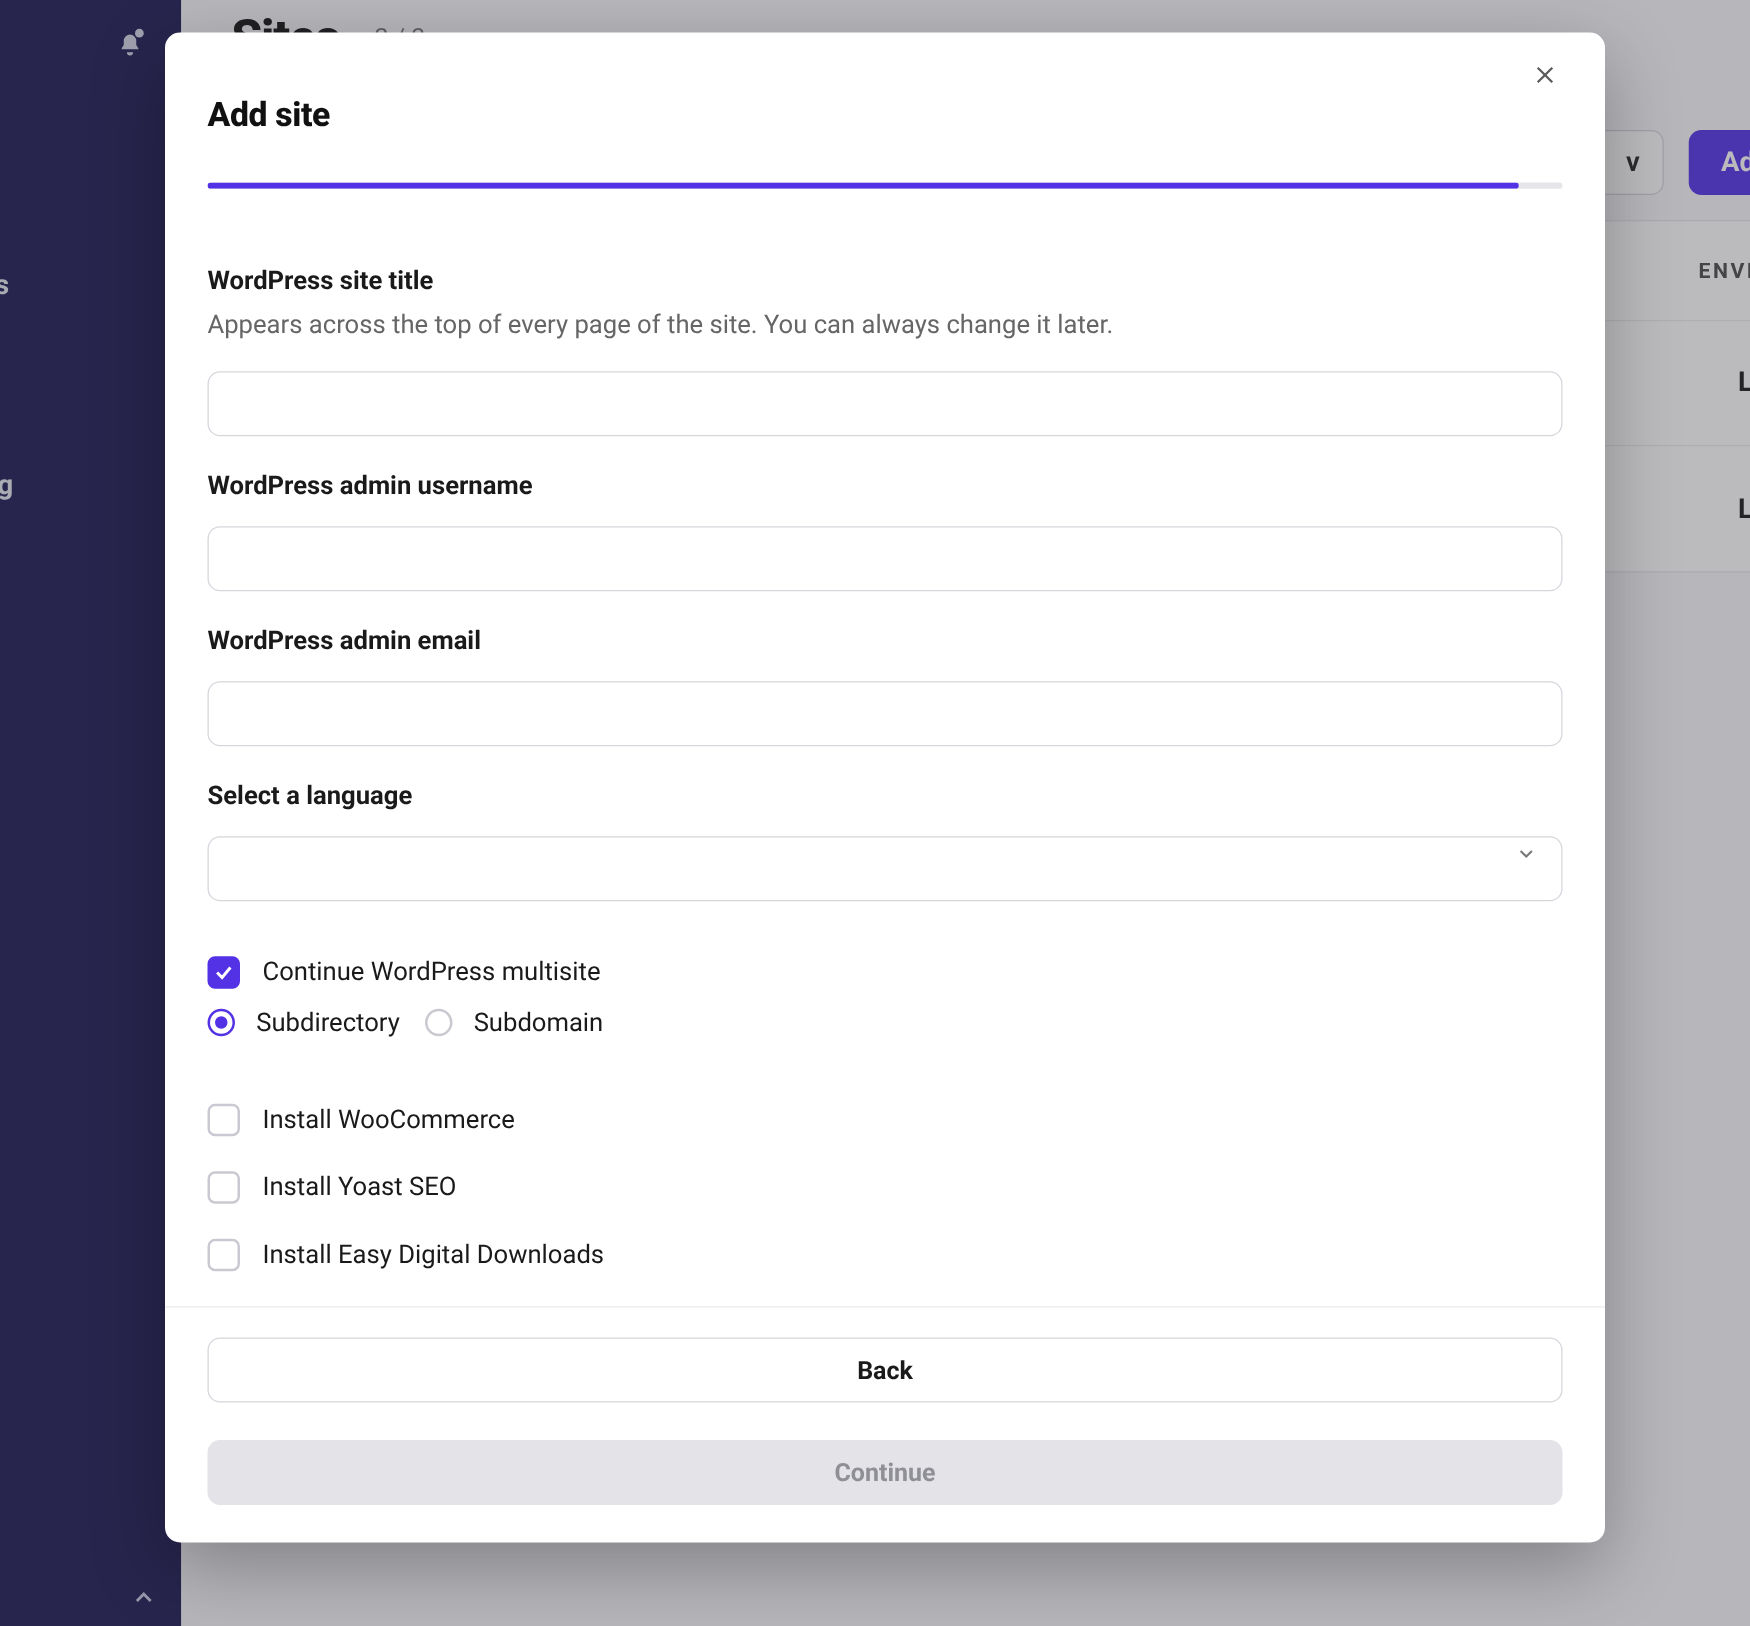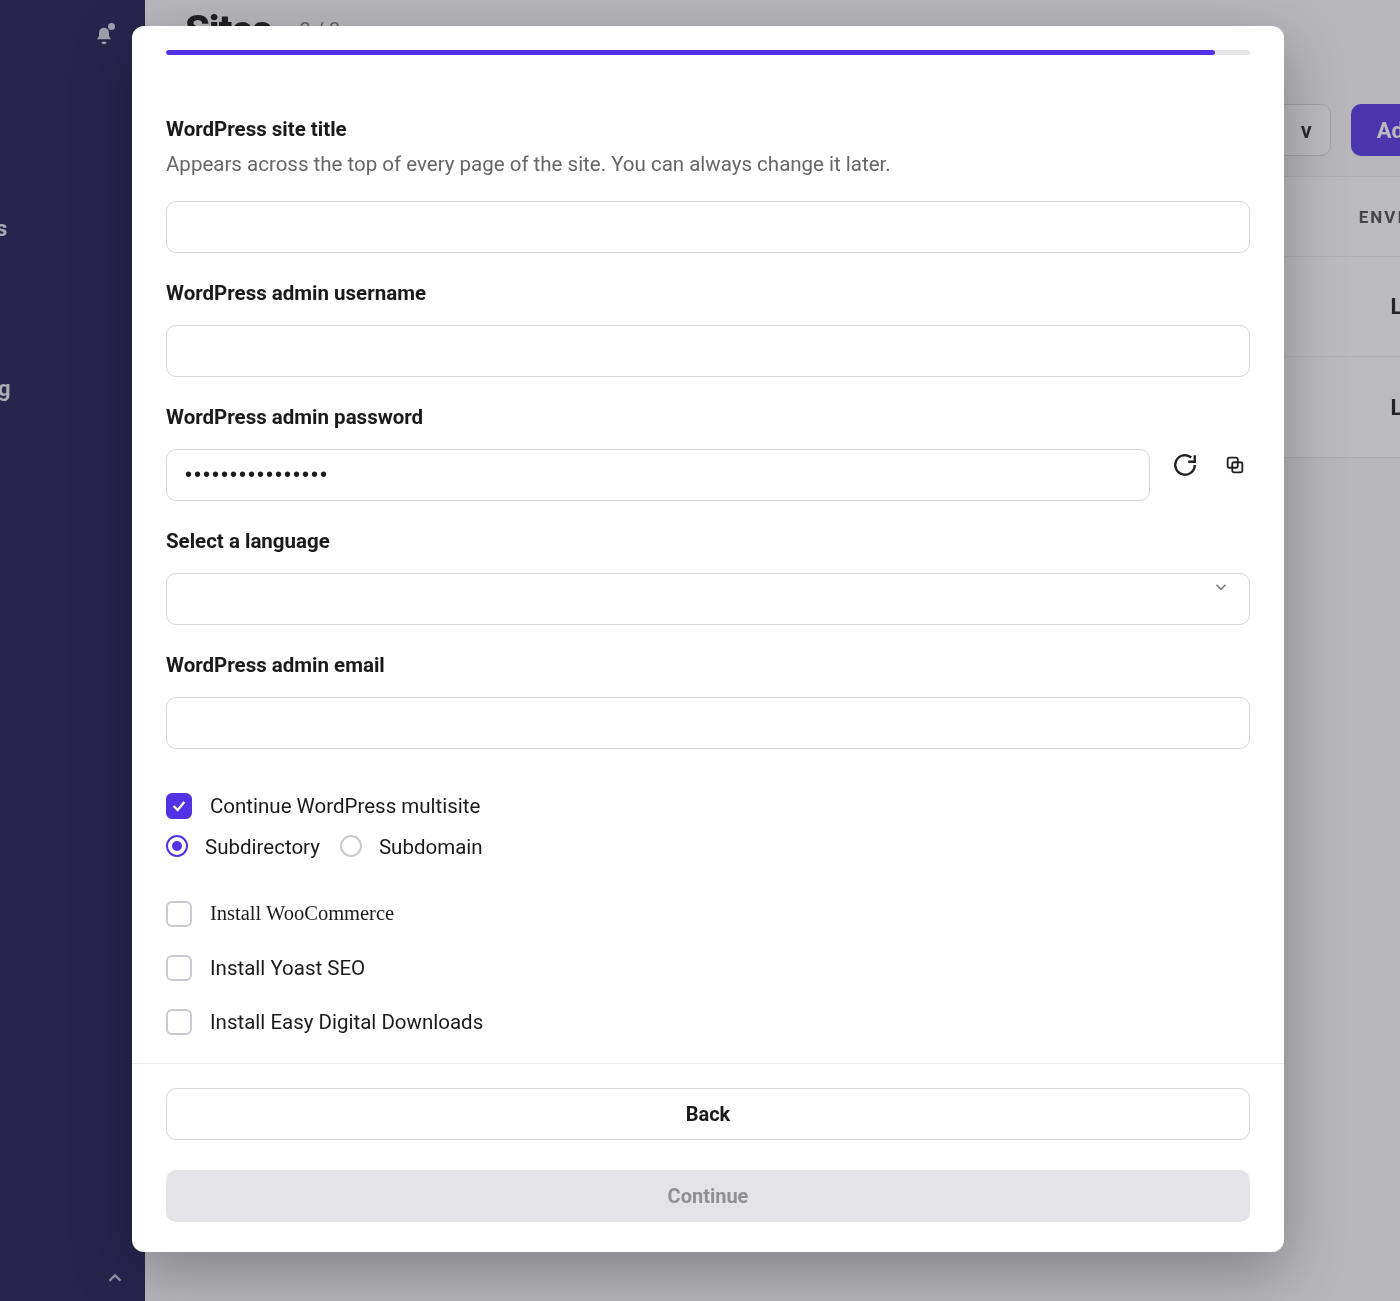--- a/index.html
+++ b/index.html
@@ -172,75 +172,66 @@
         </div>
       <div class="bg-row" style="border-bottom:none;">
           <span class="bg-live">Live</span>
         </div>
     </div>
   </div>
   <div class="overlay-dim"></div>
 </div>
 
 <div class="modal">
+  <div class="modal-header">
+    <div class="modal-title">Add site</div>
+    <div class="close-btn">
+      <svg width="20" height="20" viewBox="0 0 24 24" fill="none" stroke="currentColor" stroke-width="2.2">
+          <line x1="5" y1="5" x2="19" y2="19"></line>
+          <line x1="19" y1="5" x2="5" y2="19"></line>
+        </svg>
+    </div>
+  </div>
 
   <div class="progress-wrap">
     <div class="progress">
         <div class="progress-fill"></div>
       </div>
   </div>
 
   <div class="modal-body">
     <div class="field-group">
       <div class="field-label">WordPress site title</div>
       <div class="field-desc">Appears across the top of every page of the site. You can always change it later.</div>
       <input class="field-input" type="text" value="" style="">
     </div>
 
     <div class="field-group">
       <div class="field-label">WordPress admin username</div>
       <input class="field-input" type="text" value="" style="">
     </div>
 
-    <div class="field-group">
-      <div class="field-label">WordPress admin password</div>
-      <div class="pw-row">
-        <input class="field-input" type="text" value="••••••••••••••••" style="">
-        <div class="icon-btn">
-          <svg width="26" height="26" viewBox="0 0 24 24" fill="none" stroke="currentColor" stroke-width="2.2">
-              <path d="M21 12a9 9 0 1 1-3.2-6.9"></path>
-              <polyline points="21 3 21 9 15 9"></polyline>
-            </svg>
-        </div>
-        <div class="icon-btn">
-          <svg width="22" height="22" viewBox="0 0 24 24" fill="none" stroke="currentColor" stroke-width="2">
-              <rect x="9" y="9" width="11" height="11" rx="2"></rect>
-              <rect x="4" y="4" width="11" height="11" rx="2"></rect>
-            </svg>
-        </div>
-      </div>
+
+    <div class="field-group">
+      <div class="field-label">WordPress admin email</div>
+      <input class="field-input" type="text" value="" style="">
     </div>
 
     <div class="field-group">
       <div class="field-label">Select a language</div>
       <div class="select-wrap">
         <input class="field-input" type="text" readonly="" value="" style="">
         <div class="select-chevron">
           <svg width="18" height="18" viewBox="0 0 24 24" fill="none" stroke="currentColor" stroke-width="2.2">
               <polyline points="6 9 12 15 18 9"></polyline>
             </svg>
         </div>
       </div>
     </div>
 
-    <div class="field-group">
-      <div class="field-label">WordPress admin email</div>
-      <input class="field-input" type="text" value="" style="">
-    </div>
-
     <div class="check-row" style="margin-top:44px;">
       <div class="checkbox checked">
         <svg width="16" height="16" viewBox="0 0 24 24" fill="none" stroke="#fff" stroke-width="3.5">
             <polyline points="4 12 10 18 20 6"></polyline>
           </svg>
       </div>
       <div class="check-label">Continue WordPress multisite</div>
     </div>
 
     <div class="radio-row">
@@ -250,21 +241,21 @@
           </div>
         <div class="radio-label">Subdirectory</div>
       </div>
       <div class="radio-opt">
         <div class="radio"></div>
         <div class="radio-label">Subdomain</div>
       </div>
     </div>
 
     <div class="extra-checks">
-      <div class="check-row" style="margin-top:0;font-family:Liberation Serif, serif;">
+      <div class="check-row" style="margin-top:10px;">
         <div class="checkbox">
           
         </div>
         <div class="check-label">Install WooCommerce</div>
       </div>
       <div class="check-row" style="margin-top:0;">
         <div class="checkbox">
           
         </div>
         <div class="check-label">Install Yoast SEO</div>

